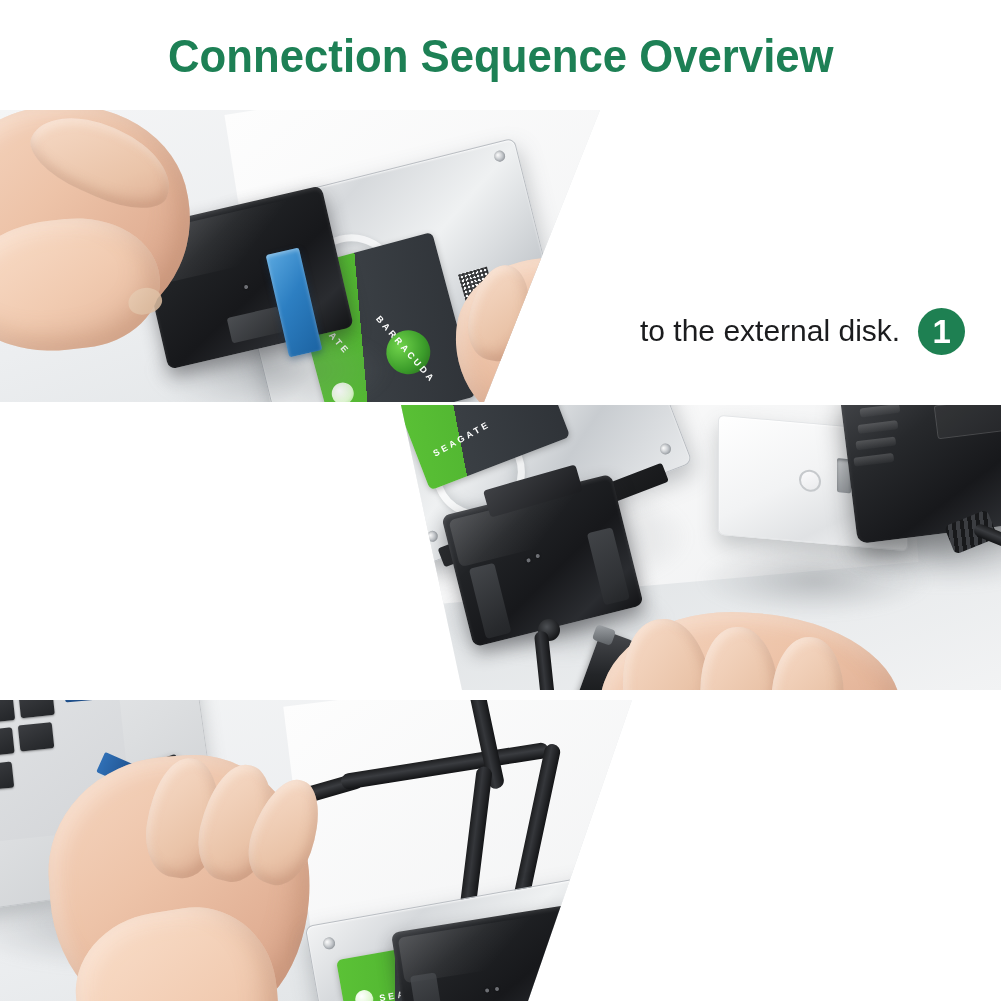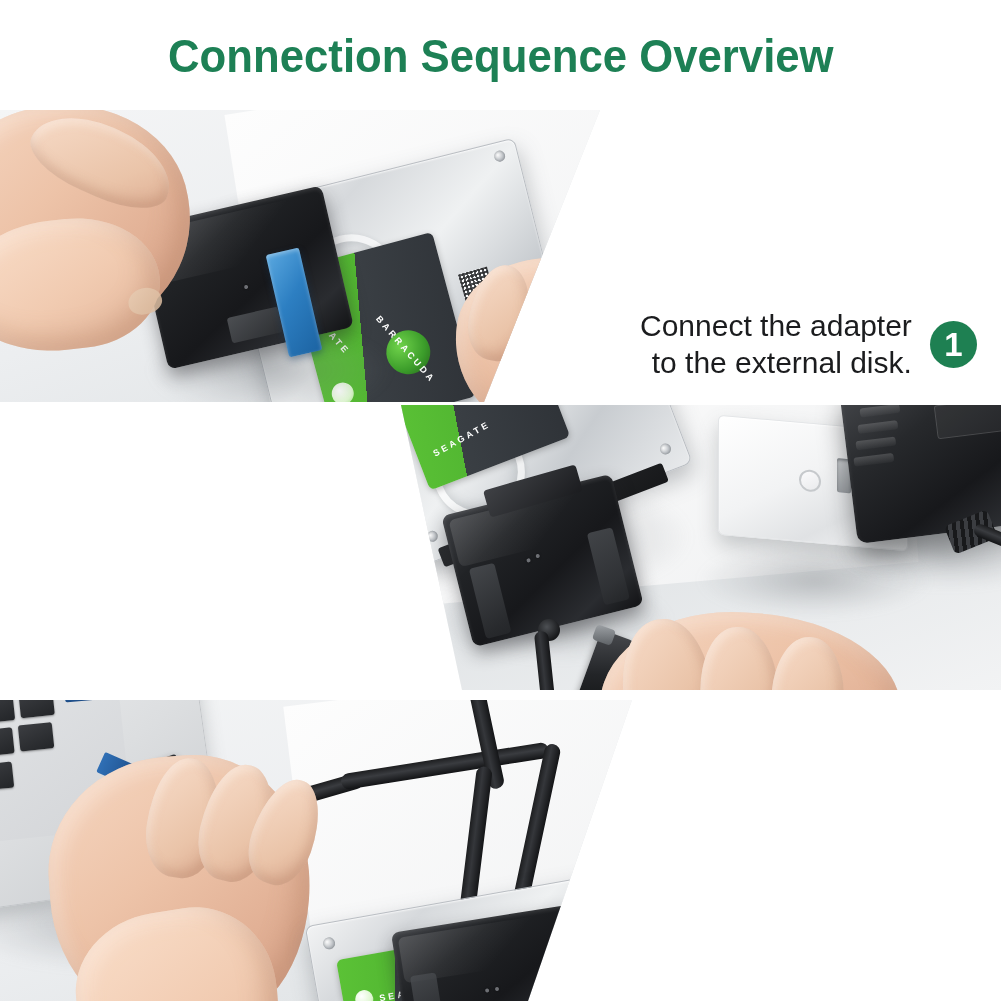--- a/index.html
+++ b/index.html
@@ -301,21 +301,20 @@
     <div class="finger" style="left:28px;top:16px;width:148px;height:70px;transform:rotate(24deg);"></div>
     <div class="skin lite" style="left:-40px;top:110px;width:200px;height:130px;border-radius:48% 44% 40% 50% / 50% 52% 48% 50%;transform:rotate(-6deg);"></div>
     <div class="nail" style="left:128px;top:178px;width:34px;height:26px;transform:rotate(-14deg);"></div>
 
     <div class="skin" style="left:455px;top:148px;width:190px;height:175px;border-radius:52% 44% 46% 48% / 46% 50% 48% 54%;transform:rotate(8deg);"></div>
     <div class="finger" style="left:470px;top:155px;width:60px;height:96px;transform:rotate(10deg);"></div>
   </div>
 
   <div class="step" id="step-1">
     <div class="step-text">
-      <span class="ln">Connect the adapter</span>
       <span class="ln">to the external disk.</span>
     </div>
     <div class="badge">1</div>
   </div>
 </div>
 
 <div class="panel" id="panel-2">
   <div class="photo" id="photo-2">
     <div class="desk"></div>
     <div class="desk-sheet" style="left:390px;top:-40px;width:520px;height:220px;transform:rotate(-5deg);"></div>

